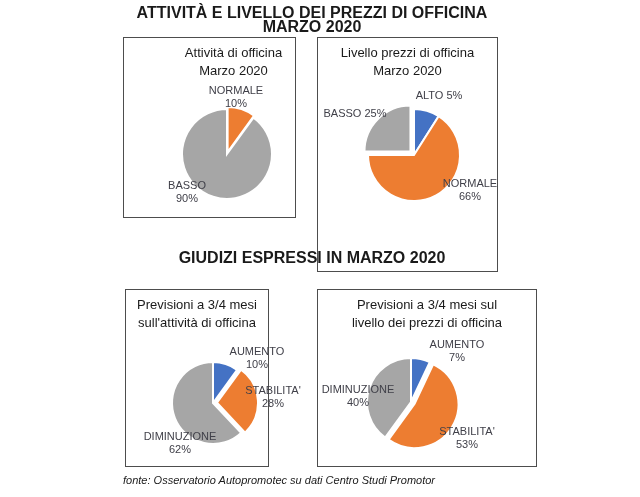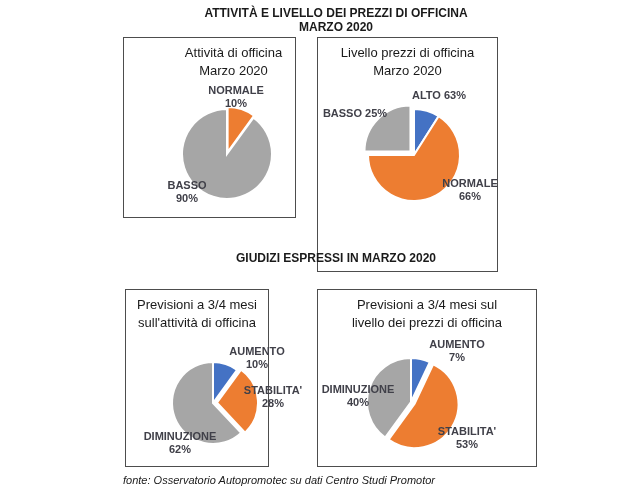--- a/index.html
+++ b/index.html
@@ -1,31 +1,31 @@
 <!DOCTYPE html>
 <html><head>
 <meta charset="utf-8">
 <style>
   html,body{margin:0;padding:0;background:#ffffff;}
   body{font-family:"Liberation Sans", sans-serif;}
   .page{position:relative;width:640px;height:497px;background:#ffffff;overflow:hidden;}
-  .sec-title{position:absolute;left:36px;width:600px;text-align:center;
-             font-weight:bold;font-size:12px;line-height:14px;color:#1a1a1a;}
+  .sec-title{position:absolute;left:12px;width:600px;text-align:center;
+             font-weight:bold;font-size:16px;line-height:14px;color:#1a1a1a;}
   #sec1{top:6px;}
   #sec2{top:251px;}
   .box{position:absolute;border:1px solid #4d4d4d;background:#ffffff;box-sizing:border-box;}
   .box1{left:123px;top:37px;width:173px;height:181px;padding-left:48px;}
   .box2{left:317px;top:37px;width:181px;height:235px;}
   .box3{left:125px;top:289px;width:144px;height:178px;}
   .box4{left:317px;top:289px;width:220px;height:178px;}
   .chart-title{padding-top:6px;text-align:center;font-size:13px;line-height:18px;color:#1a1a1a;}
   .chart-host{position:absolute;left:0;top:0;right:0;bottom:0;}
   .chart-host svg{position:absolute;left:0;top:0;}
   .plabel{position:absolute;transform:translateX(-50%);text-align:center;
-          font-weight:bold;font-size:11px;line-height:13px;color:#404049;white-space:nowrap;}
+          font-weight:normal;font-size:11px;line-height:13px;color:#404049;white-space:nowrap;}
   .footer{position:absolute;left:123px;top:474px;font-style:italic;font-size:11px;color:#1a1a1a;}
 </style>
 </head>
 <body>
 
 <div class="page">
 
   <div class="sec-title" id="sec1">
     <div>ATTIVITÀ E LIVELLO DEI PREZZI DI OFFICINA</div>
     <div>MARZO 2020</div>
@@ -57,21 +57,21 @@
       <div>Livello prezzi di officina</div>
       <div>Marzo 2020</div>
     </div>
     <div class="chart-host">
         <svg width="179" height="179">
           <path d="M 96 117 L 96 71 A 46 46 0 0 1 120.64803256903384 78.16091542690731 Z" fill="#4472C4" stroke="#ffffff" stroke-width="2"></path>
           <path d="M 96 117 L 120.64803256903384 78.16091542690731 A 46 46 0 1 1 50 116.99999999999997 Z" fill="#ED7D31" stroke="#ffffff" stroke-width="2"></path>
           <path d="M 92.46446609406726 113.46446609406726 L 46.46446609406726 113.46446609406723 A 46 46 0 0 1 92.46446609406729 67.46446609406726 Z" fill="#A6A6A6" stroke="#ffffff" stroke-width="2"></path>
         </svg>
         <div class="plabel" style="left: 121px; top: 51px;">
-          <div>ALTO 63%</div>
+          <div>ALTO 5%</div>
         </div>
         <div class="plabel" style="left: 37px; top: 69px;">
           <div>BASSO 25%</div>
         </div>
         <div class="plabel" style="left: 152px; top: 139px;">
           <div>NORMALE</div>
           <div>66%</div>
         </div>
       </div>
   </div>

